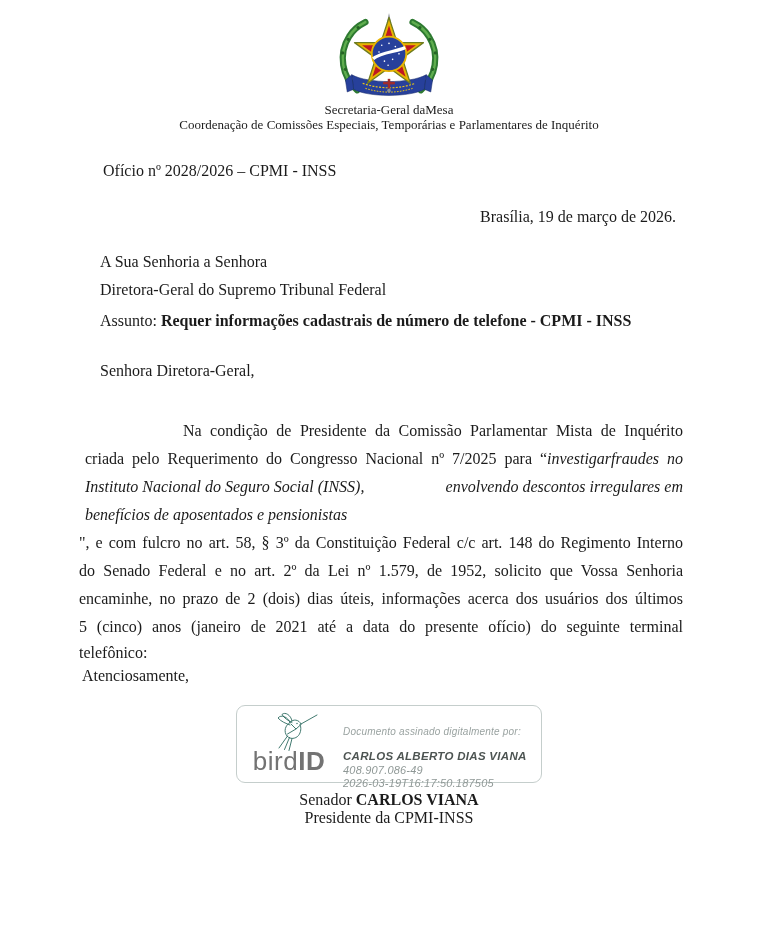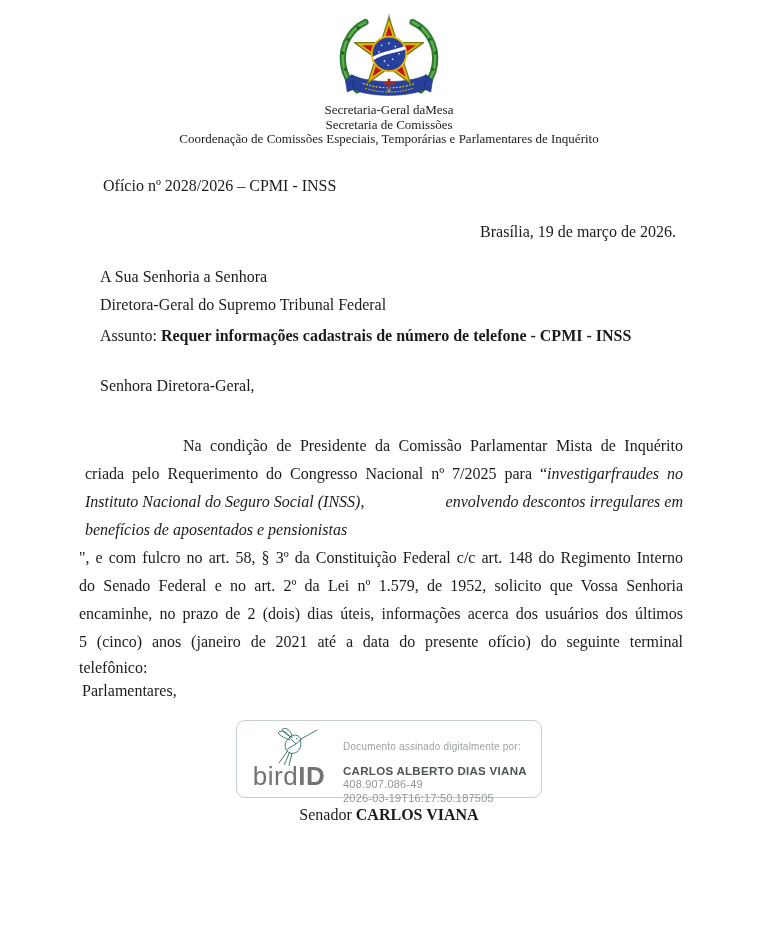--- a/index.html
+++ b/index.html
@@ -33,21 +33,21 @@
 
   .badge {
     width:306px; height:78px; margin:18px auto 0; box-sizing:border-box;
     border:1px solid #c5cecc; border-radius:9px; display:flex;
     font-family:"Liberation Sans", sans-serif; background:#ffffff;
   }
   .badge-left { width:104px; display:flex; flex-direction:column; align-items:center; padding-top:4px; }
   .badge-left svg { margin-left:16px; }
   .logo-text { font-size:26px; line-height:24px; color:#737373; letter-spacing:0.5px; margin-top:-3px; font-weight:400; }
   .logo-id { font-weight:bold; }
-  .badge-right { flex:1; padding:20px 8px 0 2px; }
+  .badge-right { flex:1; padding:20px 8px 0 2px;font-style:italic; }
   .signed-label { font-size:10px; line-height:12px; color:#9aa3a1; letter-spacing:0.2px; }
   .signer-name  { margin-top:12px; font-size:11.5px; line-height:13.5px; font-weight:bold; color:#4d5452; letter-spacing:0.3px; }
   .signer-cpf, .timestamp { font-size:11px; line-height:13.5px; color:#8f9896; letter-spacing:0.2px; }
 
   .sig-senator { margin-top:8px; text-align:center; font-size:16px; line-height:17.5px; }
   .sig-senator-name { font-weight:bold; }
   .sig-role { text-align:center; font-size:16px; line-height:17px; }
 </style>
 </head>
 <body>
@@ -90,21 +90,20 @@
       <circle cx="69" cy="52" r="0.9" fill="#fff"></circle>
         <circle cx="60" cy="54" r="0.9" fill="#fff"></circle>
       <circle cx="54" cy="44" r="0.9" fill="#fff"></circle>
         <circle cx="64" cy="58.5" r="0.9" fill="#fff"></circle>
 
       <rect x="63.6" y="73.5" width="2.8" height="10.5" fill="#a02c2c"></rect>
       <rect x="58.5" y="76.8" width="13" height="2.8" fill="#a02c2c"></rect>
       <circle cx="65" cy="86.5" r="2" fill="#8a9096"></circle>
     </svg>
     <div class="org-line">Secretaria-Geral daMesa</div>
-    <div class="org-line">Secretaria de Comissões</div>
     <div class="org-line">Coordenação de Comissões Especiais, Temporárias e Parlamentares de Inquérito</div>
   </div>
 
   <div class="ref-oficio">Ofício nº 2028/2026 – CPMI - INSS</div>
   <div class="ref-date">Brasília, 19 de março de 2026.</div>
 
   <div class="addressee">
     <div>A Sua Senhoria a Senhora</div>
     <div>Diretora-Geral do Supremo Tribunal Federal</div>
   </div>
@@ -126,21 +125,21 @@
   </div>
 
   <div class="body2">
     <div class="jline">", e com fulcro no art. 58, § 3º da Constituição Federal c/c art. 148 do Regimento Interno</div>
     <div class="jline">do Senado Federal e no art. 2º da Lei nº 1.579, de 1952, solicito que Vossa Senhoria</div>
     <div class="jline">encaminhe, no prazo de 2 (dois) dias úteis, informações acerca dos usuários dos últimos</div>
     <div class="jline">5 (cinco) anos (janeiro de 2021 até a data do presente ofício) do seguinte terminal</div>
     <div class="lh24">telefônico:</div>
   </div>
 
-  <div class="closing">Parlamentares,</div>
+  <div class="closing">Atenciosamente,</div>
 
   <div class="badge">
     <div class="badge-left">
       <svg width="44" height="42" viewBox="0 0 44 42" aria-hidden="true">
         <g fill="none" stroke="#2d6b60" stroke-width="0.9" stroke-linecap="round" stroke-linejoin="round">
           <path d="M42,5 L26,14"></path>
           <path d="M26,14 C24,9.5 18,8.5 15,12.5"></path>
           <path d="M15,12.5 C13,7 6,4 3,8 C6,11.5 11,13.5 15,15"></path>
           <path d="M17,11 C16,5 10,1.5 7,4.5 C9,8 13,10.5 17,12.5"></path>
           <path d="M15,12.5 C10,15.5 8.5,21.5 12,26 C15,29.5 20.5,29 23.5,25.5 C26,22.5 26.5,17.5 25,14.5"></path>

